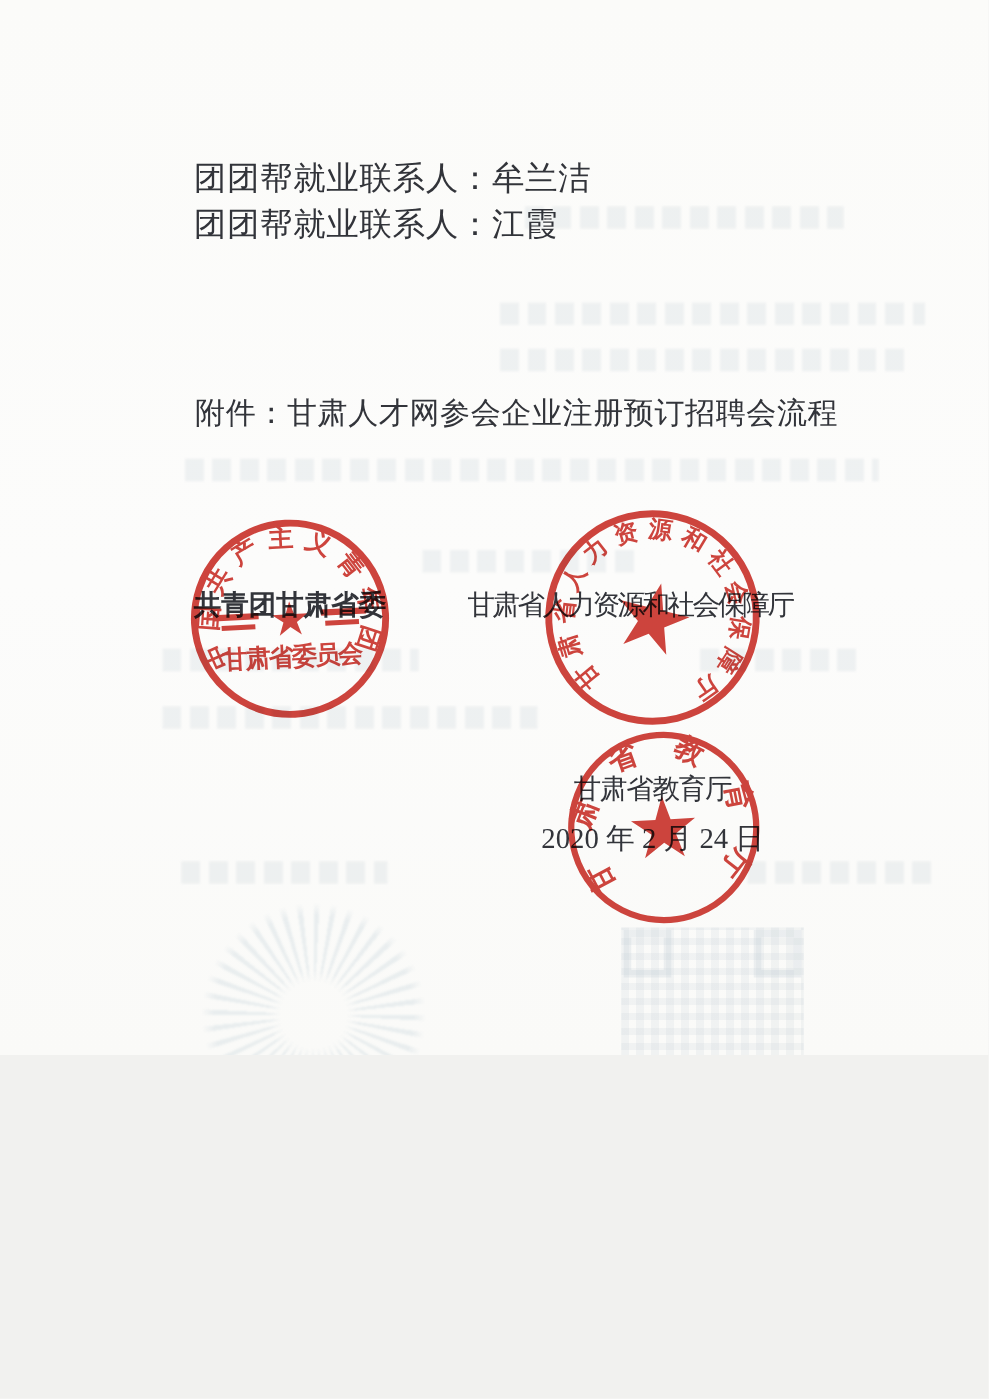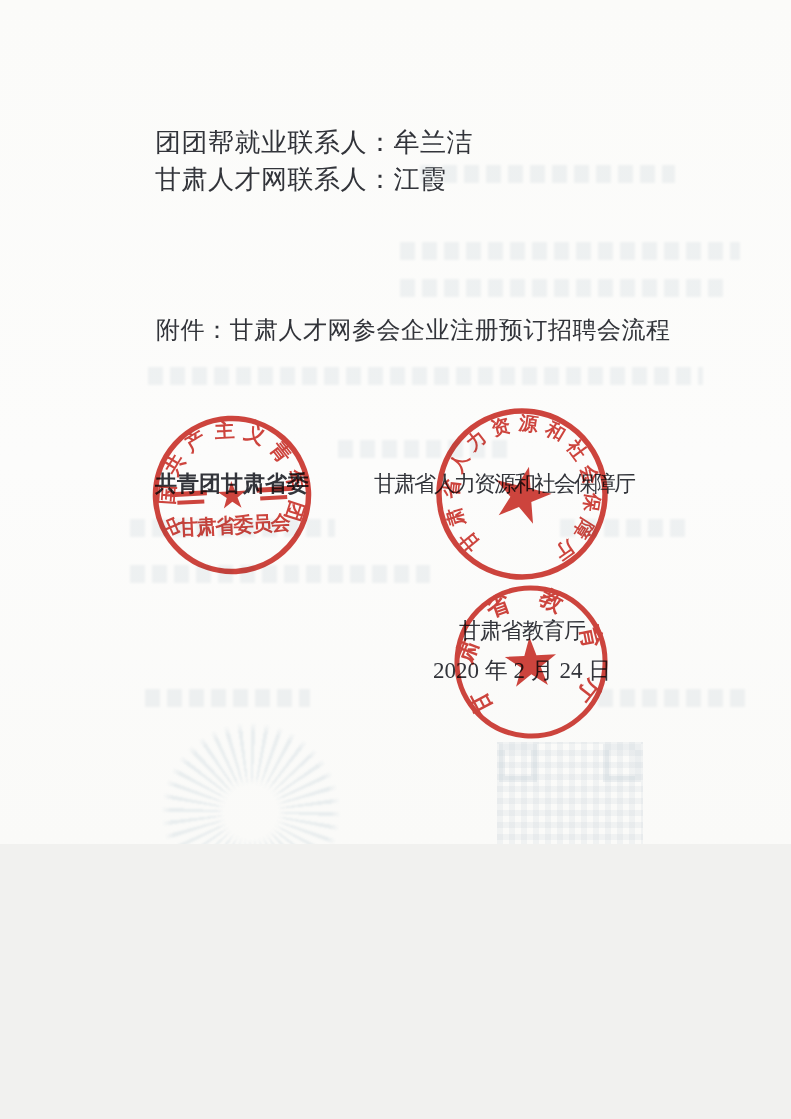--- a/index.html
+++ b/index.html
@@ -66,21 +66,21 @@
   <div class="ghost ghost-band" style="left:585px;top:878px;width:120px;"></div>
   <div class="ghost ghost-burst"></div>
   <div class="ghost ghost-qr">
     <div class="fp fp1"></div>
     <div class="fp fp2"></div>
     <div class="fp fp3"></div>
   </div>
 
   <div class="contact-block">
     <div>团团帮就业联系人：牟兰洁</div>
-    <div>甘肃人才网联系人：江霞</div>
+    <div>团团帮就业联系人：江霞</div>
   </div>
 
   <div class="txt attachment">附件：甘肃人才网参会企业注册预订招聘会流程</div>
 
   <div class="txt issuer-left">共青团甘肃省委</div>
   <div class="txt issuer-right">甘肃省人力资源和社会保障厅</div>
   <div class="txt issuer-third">甘肃省教育厅</div>
   <div class="txt date-line">2020 年 2 月 24 日</div>
   <div class="txt page-num">- 4 -</div>
 

